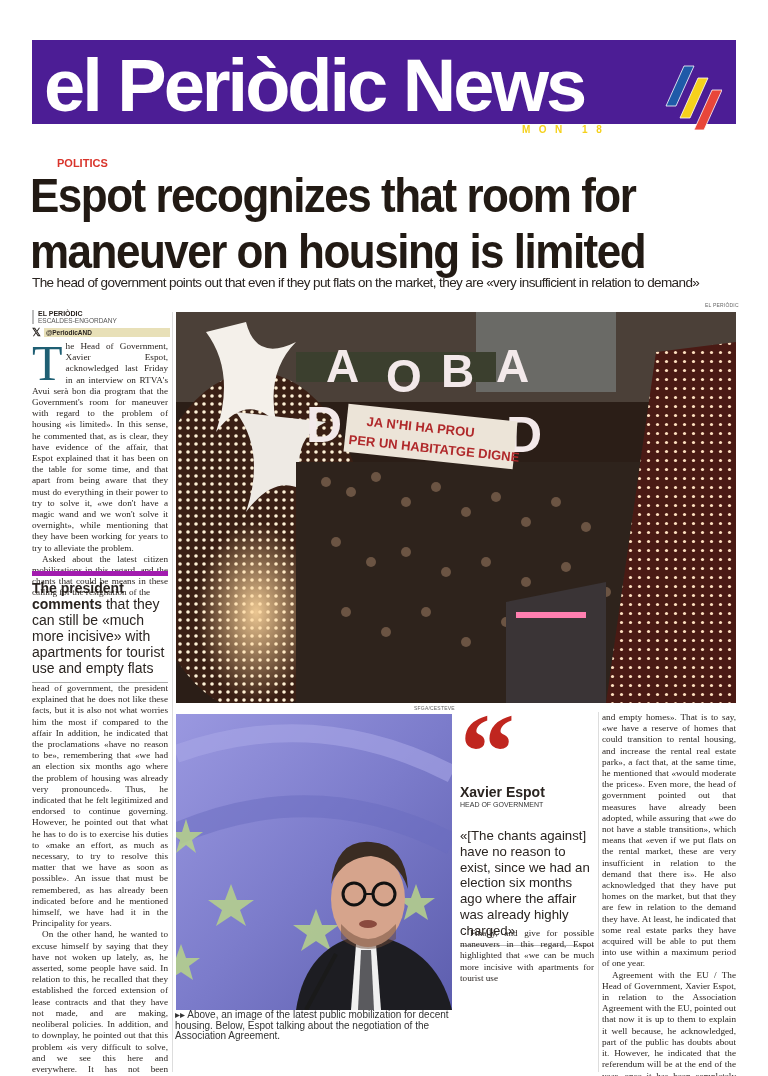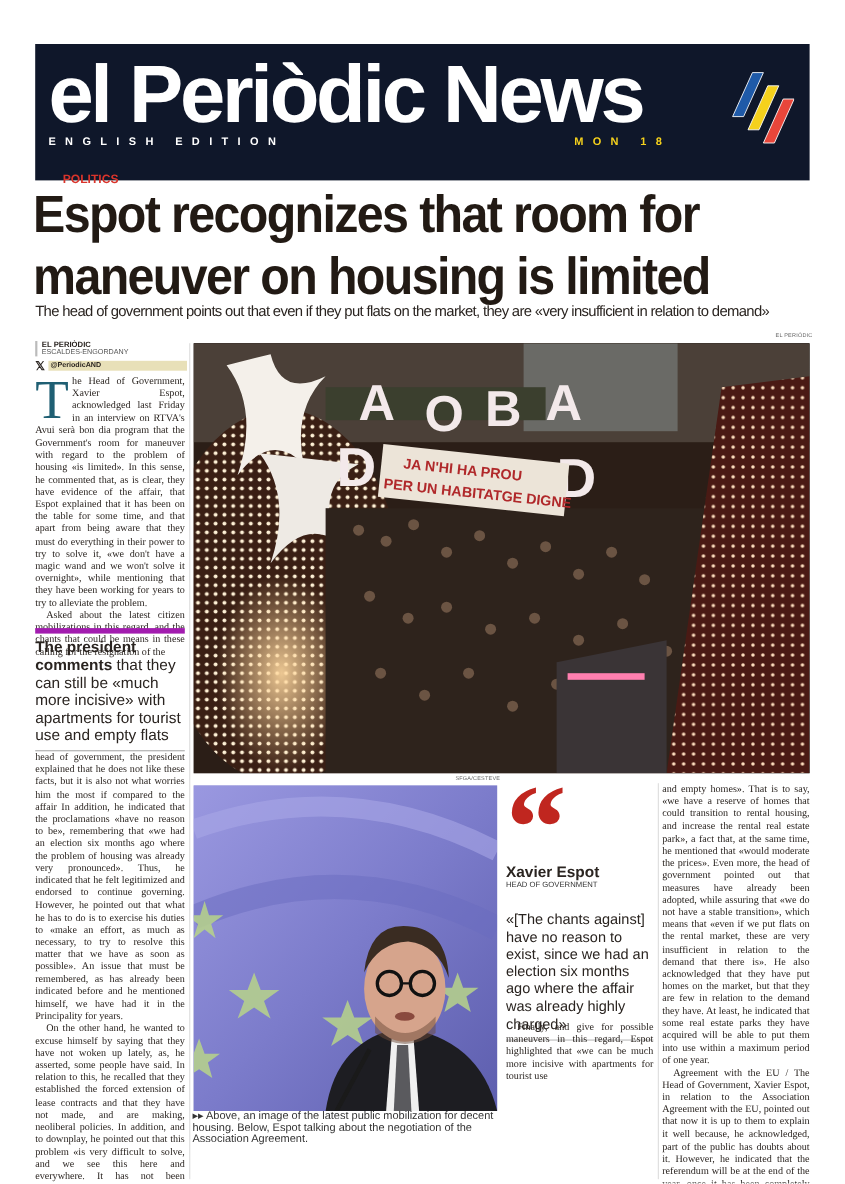--- a/index.html
+++ b/index.html
@@ -1,17 +1,17 @@
 <!DOCTYPE html>
 <html><head>
 <meta charset="utf-8">
 <style>
   html, body { margin: 0; padding: 0; background: #ffffff; }
   body { width: 768px; height: 1076px; position: relative; overflow: hidden; font-family: "Liberation Serif", serif; color: #2a2420; }
-  .masthead { position: absolute; left: 32px; top: 40px; width: 704px; height: 124px; background: #0f172a; box-sizing: border-box; }
+  .masthead { position: absolute; left: 32px; top: 40px; width: 704px; height: 84px; background: #4c1d95; box-sizing: border-box; }
   .masthead .logo { position: absolute; left: 12px; top: 0; font-family: "Liberation Sans", sans-serif; font-weight: bold; color: #fff; font-size: 74px; letter-spacing: -3px; line-height: 92px; }
   .masthead .edition { position: absolute; left: 12px; top: 84px; font-family: "Liberation Sans", sans-serif; font-weight: bold; color: #fff; font-size: 10px; letter-spacing: 8.5px; }
   .masthead .date { position: absolute; left: 490px; top: 84px; font-family: "Liberation Sans", sans-serif; font-weight: bold; color: #f5d11c; font-size: 10px; letter-spacing: 8.5px; }
   .flag { position: absolute; right: 14px; top: 24px; width: 60px; height: 70px; }
   .section-tag { position: absolute; left: 32px; top: 157px; font-family: Liberation Sans, sans-serif; font-weight: bold; color: #d9342b; font-size: 11px; padding-left: 25px; }
   .headline { position: absolute; left: 30px; top: 168px; width: 710px; font-family: "Liberation Sans", sans-serif; font-weight: bold; font-size: 44px; line-height: 52px; letter-spacing: -1.5px; color: #221a14; margin: 0; transform: scaleY(1.08); transform-origin: top left; }
   .subhead { position: absolute; left: 32px; top: 275px; width: 720px; font-family: "Liberation Sans", sans-serif; font-size: 13.5px; letter-spacing: -0.6px; color: #2a2420; white-space: nowrap; }
   .credit { position: absolute; font-family: "Liberation Sans", sans-serif; font-size: 5px; color: #666; letter-spacing: 0.2px; }
   .byline { position: absolute; left: 32px; top: 310px; width: 136px; border-left: 2px solid #bbb; padding-left: 4px; font-family: "Liberation Sans", sans-serif; }
   .byline .outlet { font-size: 7px; font-weight: bold; }

